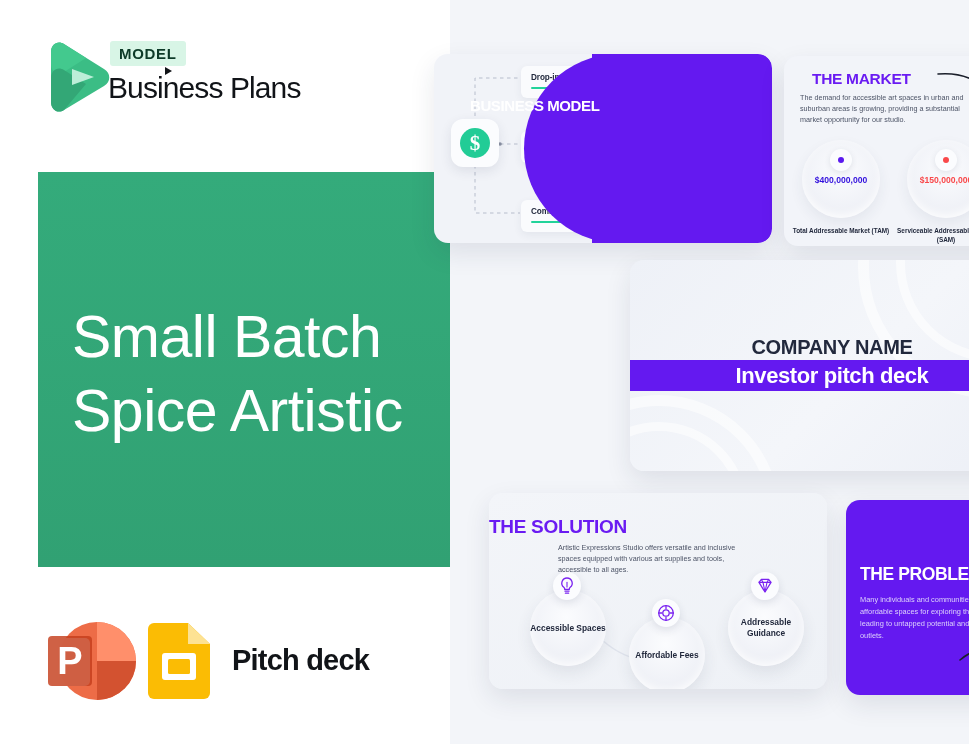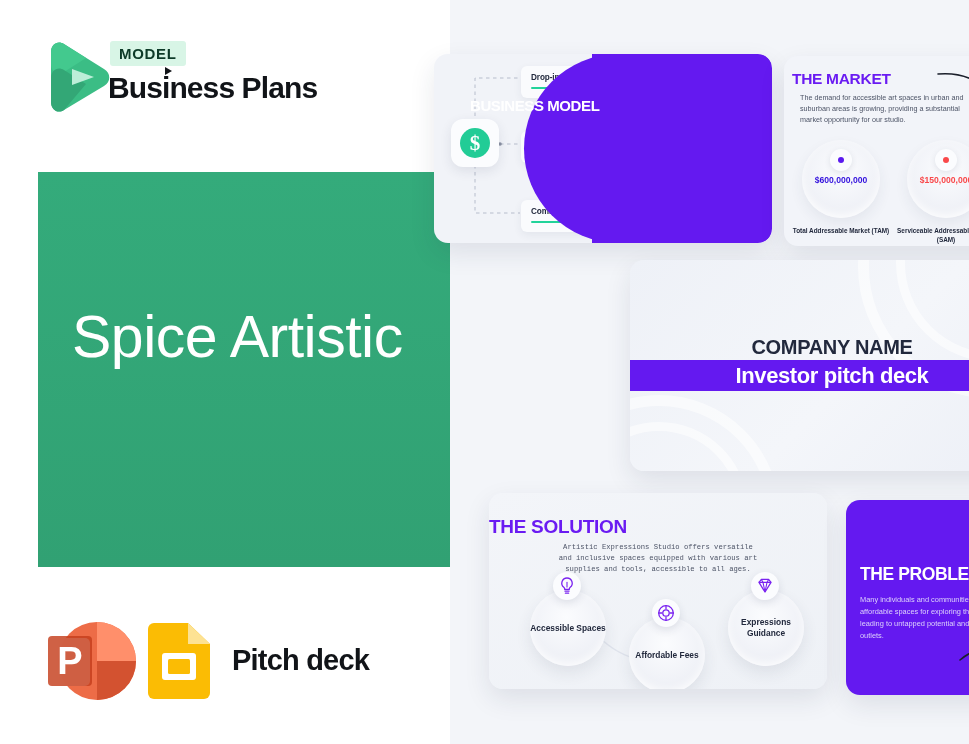--- a/index.html
+++ b/index.html
@@ -20,21 +20,21 @@
   .hero-title{position:absolute;left:72px;top:300px;width:470px;z-index:6;
     color:#ffffff;font-size:59px;line-height:74px;font-weight:400;letter-spacing:-0.5px;}
   .hero-title .l2{display:block;}
 
   
   .logo-wrap{position:absolute;left:42px;top:33px;width:340px;height:90px;z-index:10;}
   .logo-mark{position:absolute;left:0;top:5px;width:70px;height:78px;}
   .badge-ready{position:absolute;left:68px;top:8px;background:#d8f5e6;color:#0d3a28;
     font-size:15px;font-weight:700;letter-spacing:.7px;padding:4px 9px 4px 9px;border-radius:3px;}
   .logo-title{position:absolute;left:66px;top:38px;color:#111418;
-    font-size:30px;font-weight:700;letter-spacing:-0.9px;white-space:nowrap;}
+    font-size:30px;font-weight:400;letter-spacing:-0.9px;white-space:nowrap;}
   .logo-title .tri{display:inline-block;width:0;height:0;position:absolute;
     left:57px;top:-4px;border-left:7px solid #111418;border-top:4.5px solid transparent;border-bottom:4.5px solid transparent;}
 
   
   .formats{position:absolute;left:40px;top:613px;height:95px;z-index:10;display:flex;align-items:center;}
   .ppt-icon{position:relative;width:96px;height:94px;}
   .slides-icon{position:relative;width:62px;height:76px;margin-left:12px;}
   .formats-label{margin-left:22px;color:#111418;font-size:29px;font-weight:800;letter-spacing:-0.8px;}
 
   
@@ -60,21 +60,21 @@
     box-shadow:0 3px 9px rgba(40,50,80,.07);padding:7px 10px 9px 10px;}
   .bm-item span{display:block;color:#22293d;font-size:8.2px;font-weight:700;letter-spacing:-.1px;white-space:nowrap;}
   .bm-item em{display:block;margin-top:5px;height:2px;background:#22d39a;border-radius:2px;}
   .bm-i1{left:87px;top:64px;}
   .bm-i2{left:87px;top:128px;}
   .bm-i3{left:87px;top:196px;}
   .bm-lines{position:absolute;left:0;top:0;width:338px;height:189px;}
 
   
   .s-mk{left:784px;top:56px;width:250px;height:190px;background:#f2f4f9;}
-  .mk-h{position:absolute;left:8px;top:14px;color:#6a1bf2;font-size:15.5px;font-weight:800;letter-spacing:-.3px;}
+  .mk-h{position:absolute;left:28px;top:14px;color:#6a1bf2;font-size:15.5px;font-weight:800;letter-spacing:-.3px;}
   .mk-p{position:absolute;left:16px;top:36px;width:172px;color:#4c5366;font-size:7.2px;line-height:11px;}
   .mk-circ{position:absolute;width:78px;height:78px;border-radius:50%;
     background:radial-gradient(circle at 50% 38%,#fbfcfe 0%,#eef0f6 72%,#e6e9f1 100%);
     box-shadow:0 6px 14px rgba(40,50,80,.07), inset 0 -3px 8px rgba(255,255,255,.9);}
   .mk-c1{left:18px;top:84px;}
   .mk-c2{left:123px;top:84px;}
   .mk-dot{position:absolute;left:50%;top:9px;margin-left:-11px;width:22px;height:22px;border-radius:50%;
     background:#fbfcfe;box-shadow:0 2px 6px rgba(40,50,80,.12);}
   .mk-dot i{position:absolute;left:8px;top:8px;width:6px;height:6px;border-radius:50%;}
   .mk-val{position:absolute;left:0;right:0;top:35px;text-align:center;font-size:8.6px;font-weight:800;}
@@ -96,22 +96,22 @@
     font-size:20px;font-weight:800;letter-spacing:-.3px;}
   .cn-bar{position:absolute;left:0;right:0;top:100px;height:31px;background:#6419f0;}
   .cn-bar span{display:block;text-align:center;color:#fff;font-size:22px;font-weight:800;
     line-height:31px;letter-spacing:-.4px;}
 
   
   .s-sol{left:489px;top:493px;width:338px;height:196px;
     background:linear-gradient(155deg,#f3f5f9 0%,#eef1f6 100%);}
   .sol-h{position:absolute;left:0;right:0;top:23px;text-align:left;color:#6a1bf2;
     font-size:19px;font-weight:800;letter-spacing:-.3px;}
-  .sol-p{position:absolute;left:69px;top:49px;width:200px;text-align:center;color:#4c5366;
-    font-size:7.2px;line-height:11px;font-family:Liberation Mono, monospace;}
+  .sol-p{position:absolute;left:69px;top:49px;width:200px;text-align:left;color:#4c5366;
+    font-size:7.2px;line-height:11px;}
   .sol-node{position:absolute;width:76px;height:76px;border-radius:50%;
     background:radial-gradient(circle at 48% 36%,#fbfcfe 0%,#eef0f6 70%,#e7eaf2 100%);
     box-shadow:0 7px 16px rgba(40,50,80,.09), inset 0 -3px 9px rgba(255,255,255,.85);}
   .sol-node b{position:absolute;left:0;right:0;top:50%;transform:translateY(-50%);
     text-align:center;color:#22293d;font-size:8.4px;font-weight:700;line-height:11px;}
   .sol-n1{left:41px;top:97px;}
   .sol-n2{left:140px;top:124px;}
   .sol-n3{left:239px;top:97px;}
   .sol-badge{position:absolute;width:28px;height:28px;border-radius:50%;background:#fbfcfe;
     box-shadow:0 3px 9px rgba(40,50,80,.12);}
@@ -129,20 +129,21 @@
 </style>
 </head>
 <body>
 
 <div class="stage">
 
   <div class="right-panel"></div>
 
   <div class="green-block"></div>
   <div class="hero-title">
+    <span>Small Batch</span>
     <span class="l2">Spice Artistic</span>
   </div>
 
   <div class="logo-wrap">
     <svg class="logo-mark" viewBox="0 0 70 78">
       <path d="M9 14 C9 6 16 2 22 6 L62 31 C69 35 69 44 62 48 L22 72 C16 76 9 72 9 64 Z" fill="#3bbd85"></path>
       <path d="M9 14 C9 6 16 2 22 6 L44 20 L22 34 C16 38 9 34 9 26 Z" fill="#43c98e"></path>
       <path d="M9 40 C9 32 16 28 22 32 L44 46 L22 72 C16 76 9 72 9 64 Z" fill="#33a776"></path>
       <path d="M30 31 L52 39 L30 47 Z" fill="#bdeed8"></path>
     </svg>
@@ -211,21 +212,21 @@
     <div class="mk-p">The demand for accessible art spaces in urban and suburban areas is growing, providing a substantial market opportunity for our studio.</div>
     <svg class="mk-arrow" viewBox="0 0 62 40">
       <path d="M2 6 C26 4 46 12 54 31" stroke="#1b1f2b" stroke-width="1.6" fill="none" stroke-linecap="round"></path>
       <path d="M47 27 L55 34 L52 24" fill="#1b1f2b"></path>
     </svg>
 
     <div class="mk-circ mk-c1">
       <div class="mk-dot">
         <i style="background:#5b19ef"></i>
       </div>
-      <div class="mk-val" style="color:#3311dd">$600,000,000</div>
+      <div class="mk-val" style="color:#3311dd">$400,000,000</div>
     </div>
     <div class="mk-circ mk-c2">
       <div class="mk-dot">
         <i style="background:#f9484a"></i>
       </div>
       <div class="mk-val" style="color:#f9484a">$150,000,000</div>
     </div>
     <div class="mk-cap mk-cap1">Total Addressable Market (TAM)</div>
     <div class="mk-cap mk-cap2">Serviceable Addressable Market (SAM)</div>
   </div>
@@ -250,21 +251,21 @@
       <path d="M212 147 C198 160 184 166 172 167" stroke="#dfe3ec" stroke-width="1.4" fill="none"></path>
     </svg>
 
     <div class="sol-node sol-n2">
       <b>Affordable Fees</b>
     </div>
     <div class="sol-node sol-n1">
       <b>Accessible Spaces</b>
     </div>
     <div class="sol-node sol-n3">
-      <b>Expressions Guidance</b>
+      <b>Addressable Guidance</b>
     </div>
 
     <div class="sol-badge sol-b1">
       <svg viewBox="0 0 28 28" width="28" height="28">
         <path d="M14 6 a5.2 5.2 0 0 1 3.2 9.3 c-.7.6-1 1.2-1 2.1 h-4.4 c0-.9-.3-1.5-1-2.1 A5.2 5.2 0 0 1 14 6 Z" fill="none" stroke="#7a23f0" stroke-width="1.3"></path>
         <path d="M11.9 19.1 h4.2 M12.4 21.2 h3.2" stroke="#7a23f0" stroke-width="1.3" stroke-linecap="round"></path>
         <path d="M14 10.4 v4.6" stroke="#7a23f0" stroke-width="1.1" stroke-linecap="round"></path>
       </svg>
     </div>
     <div class="sol-badge sol-b2">

